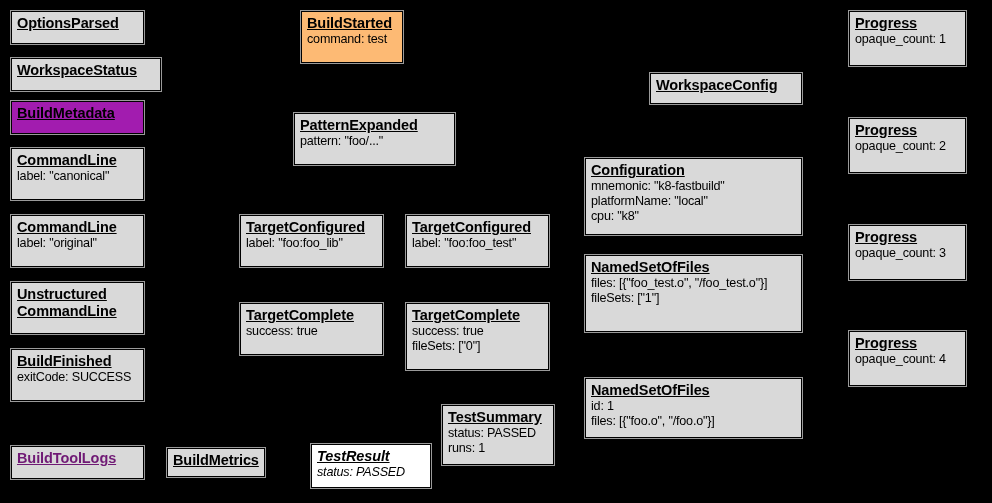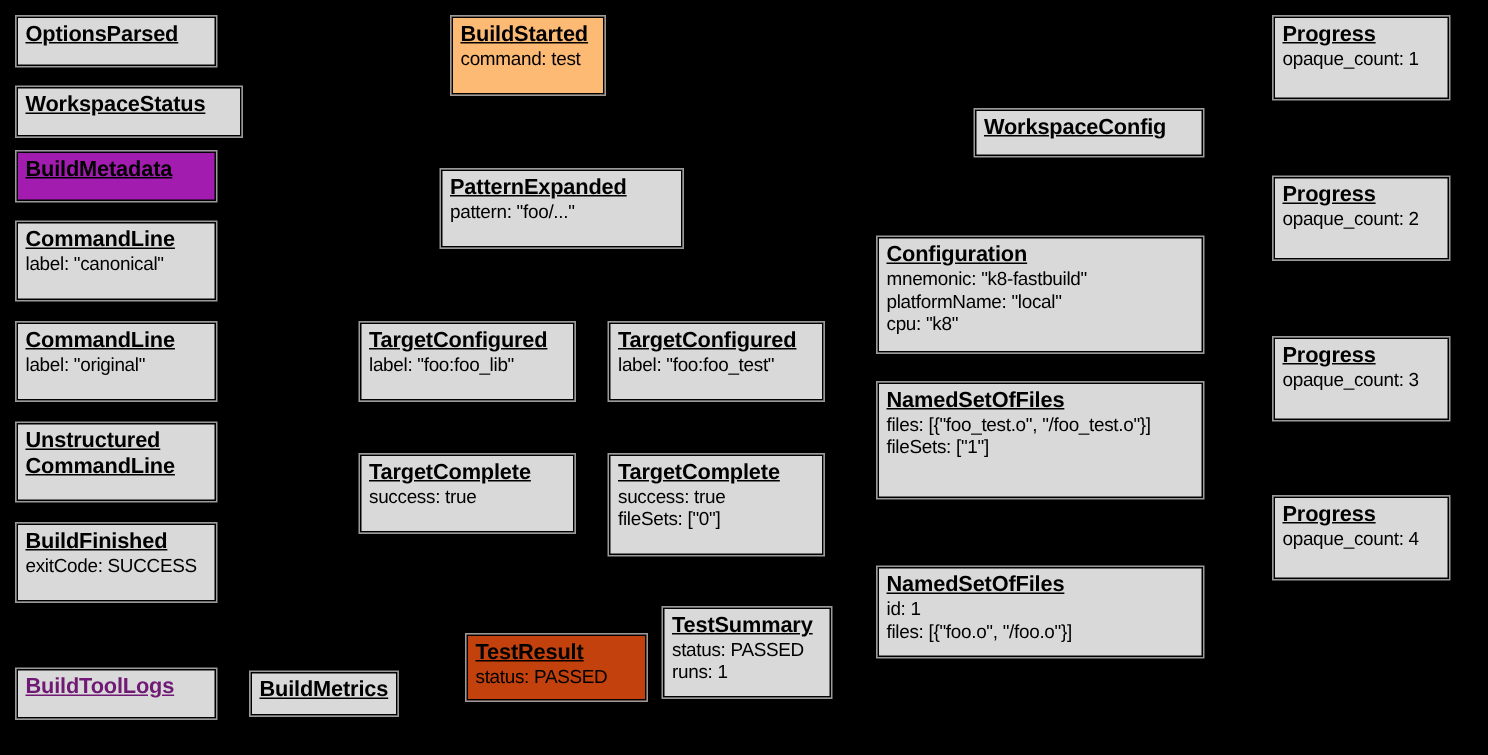--- a/index.html
+++ b/index.html
@@ -106,21 +106,21 @@
     </div>
     <div class="node" style="left: 240px; top: 303px; width: 143px; height: 52px; background: rgb(217, 217, 217); border-color: rgb(0, 0, 0); color: rgb(0, 0, 0);">
       <span class="node-title">TargetComplete</span>
       <span class="node-prop">success: true</span>
     </div>
     <div class="node" style="left: 406px; top: 303px; width: 143px; height: 67px; background: rgb(217, 217, 217); border-color: rgb(0, 0, 0); color: rgb(0, 0, 0);">
       <span class="node-title">TargetComplete</span>
       <span class="node-prop">success: true</span>
       <span class="node-prop">fileSets: ["0"]</span>
     </div>
-    <div class="node" style="left: 311px; top: 423px; width: 120px; height: 44px; background: #c2410c; border-color: rgb(0, 0, 0); color: rgb(0, 0, 0);">
+    <div class="node" style="left: 311px; top: 444px; width: 120px; height: 44px; background: #ffffff; border-color: rgb(0, 0, 0); color: rgb(0, 0, 0); font-style: italic;">
       <span class="node-title">TestResult</span>
       <span class="node-prop">status: PASSED</span>
     </div>
     <div class="node" style="left: 442px; top: 405px; width: 112px; height: 60px; background: rgb(217, 217, 217); border-color: rgb(0, 0, 0); color: rgb(0, 0, 0);">
       <span class="node-title">TestSummary</span>
       <span class="node-prop">status: PASSED</span>
       <span class="node-prop">runs: 1</span>
     </div>
     <div class="node" style="left: 650px; top: 73px; width: 152px; height: 31px; background: rgb(217, 217, 217); border-color: rgb(0, 0, 0); color: rgb(0, 0, 0);">
       <span class="node-title">WorkspaceConfig</span>

